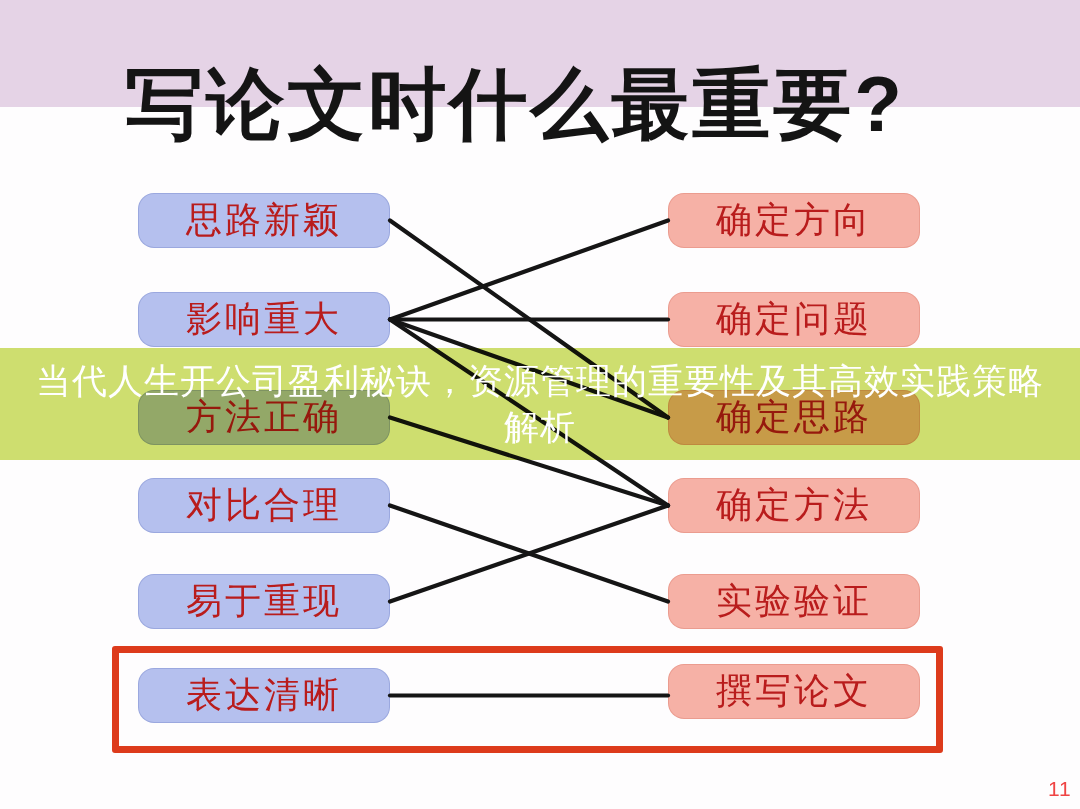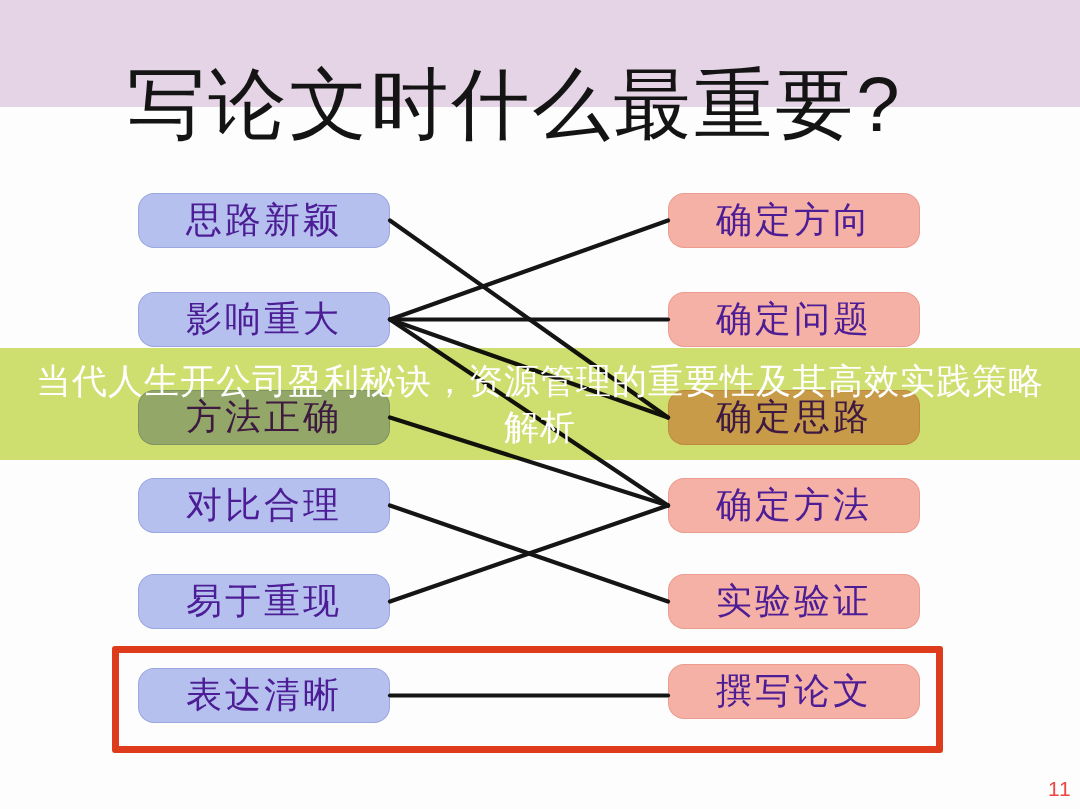--- a/index.html
+++ b/index.html
@@ -9,27 +9,27 @@
     font-family:"Liberation Sans","DejaVu Sans",sans-serif;
   }
   .top-band{
     position:absolute;left:0;top:0;width:1080px;height:107px;
     background:#e5d3e6;
   }
   .slide-title{
     position:absolute;left:0;top:0;width:1080px;height:107px;
     display:flex;align-items:center;justify-content:center;
     padding-right:50px;box-sizing:border-box;
-    font-size:78px;font-weight:400;color:#141414;letter-spacing:3px;
+    font-size:78px;font-weight:700;color:#141414;letter-spacing:3px;
     white-space:nowrap;
   }
   .box{
     position:absolute;width:252px;height:55px;border-radius:16px;
     display:flex;align-items:center;justify-content:center;
-    font-size:36px;font-weight:500;color:#4c1d95;letter-spacing:3px;
+    font-size:36px;font-weight:500;color:#b91c1c;letter-spacing:3px;
     white-space:nowrap;
   }
   .box.left{left:138px;background:#b5c0ee;border:1px solid rgba(125,140,205,0.45);box-sizing:border-box;}
   .box.right{left:668px;background:#f6b1a6;border:1px solid rgba(220,125,110,0.40);box-sizing:border-box;}
   .lines-layer{position:absolute;left:0;top:0;width:1080px;height:809px;pointer-events:none;}
   .highlight-rect{
     position:absolute;left:112px;top:646px;width:831px;height:107px;
     border:7px solid #dd3b1c;border-radius:3px;box-sizing:border-box;
   }
   .overlay-banner-bg{

